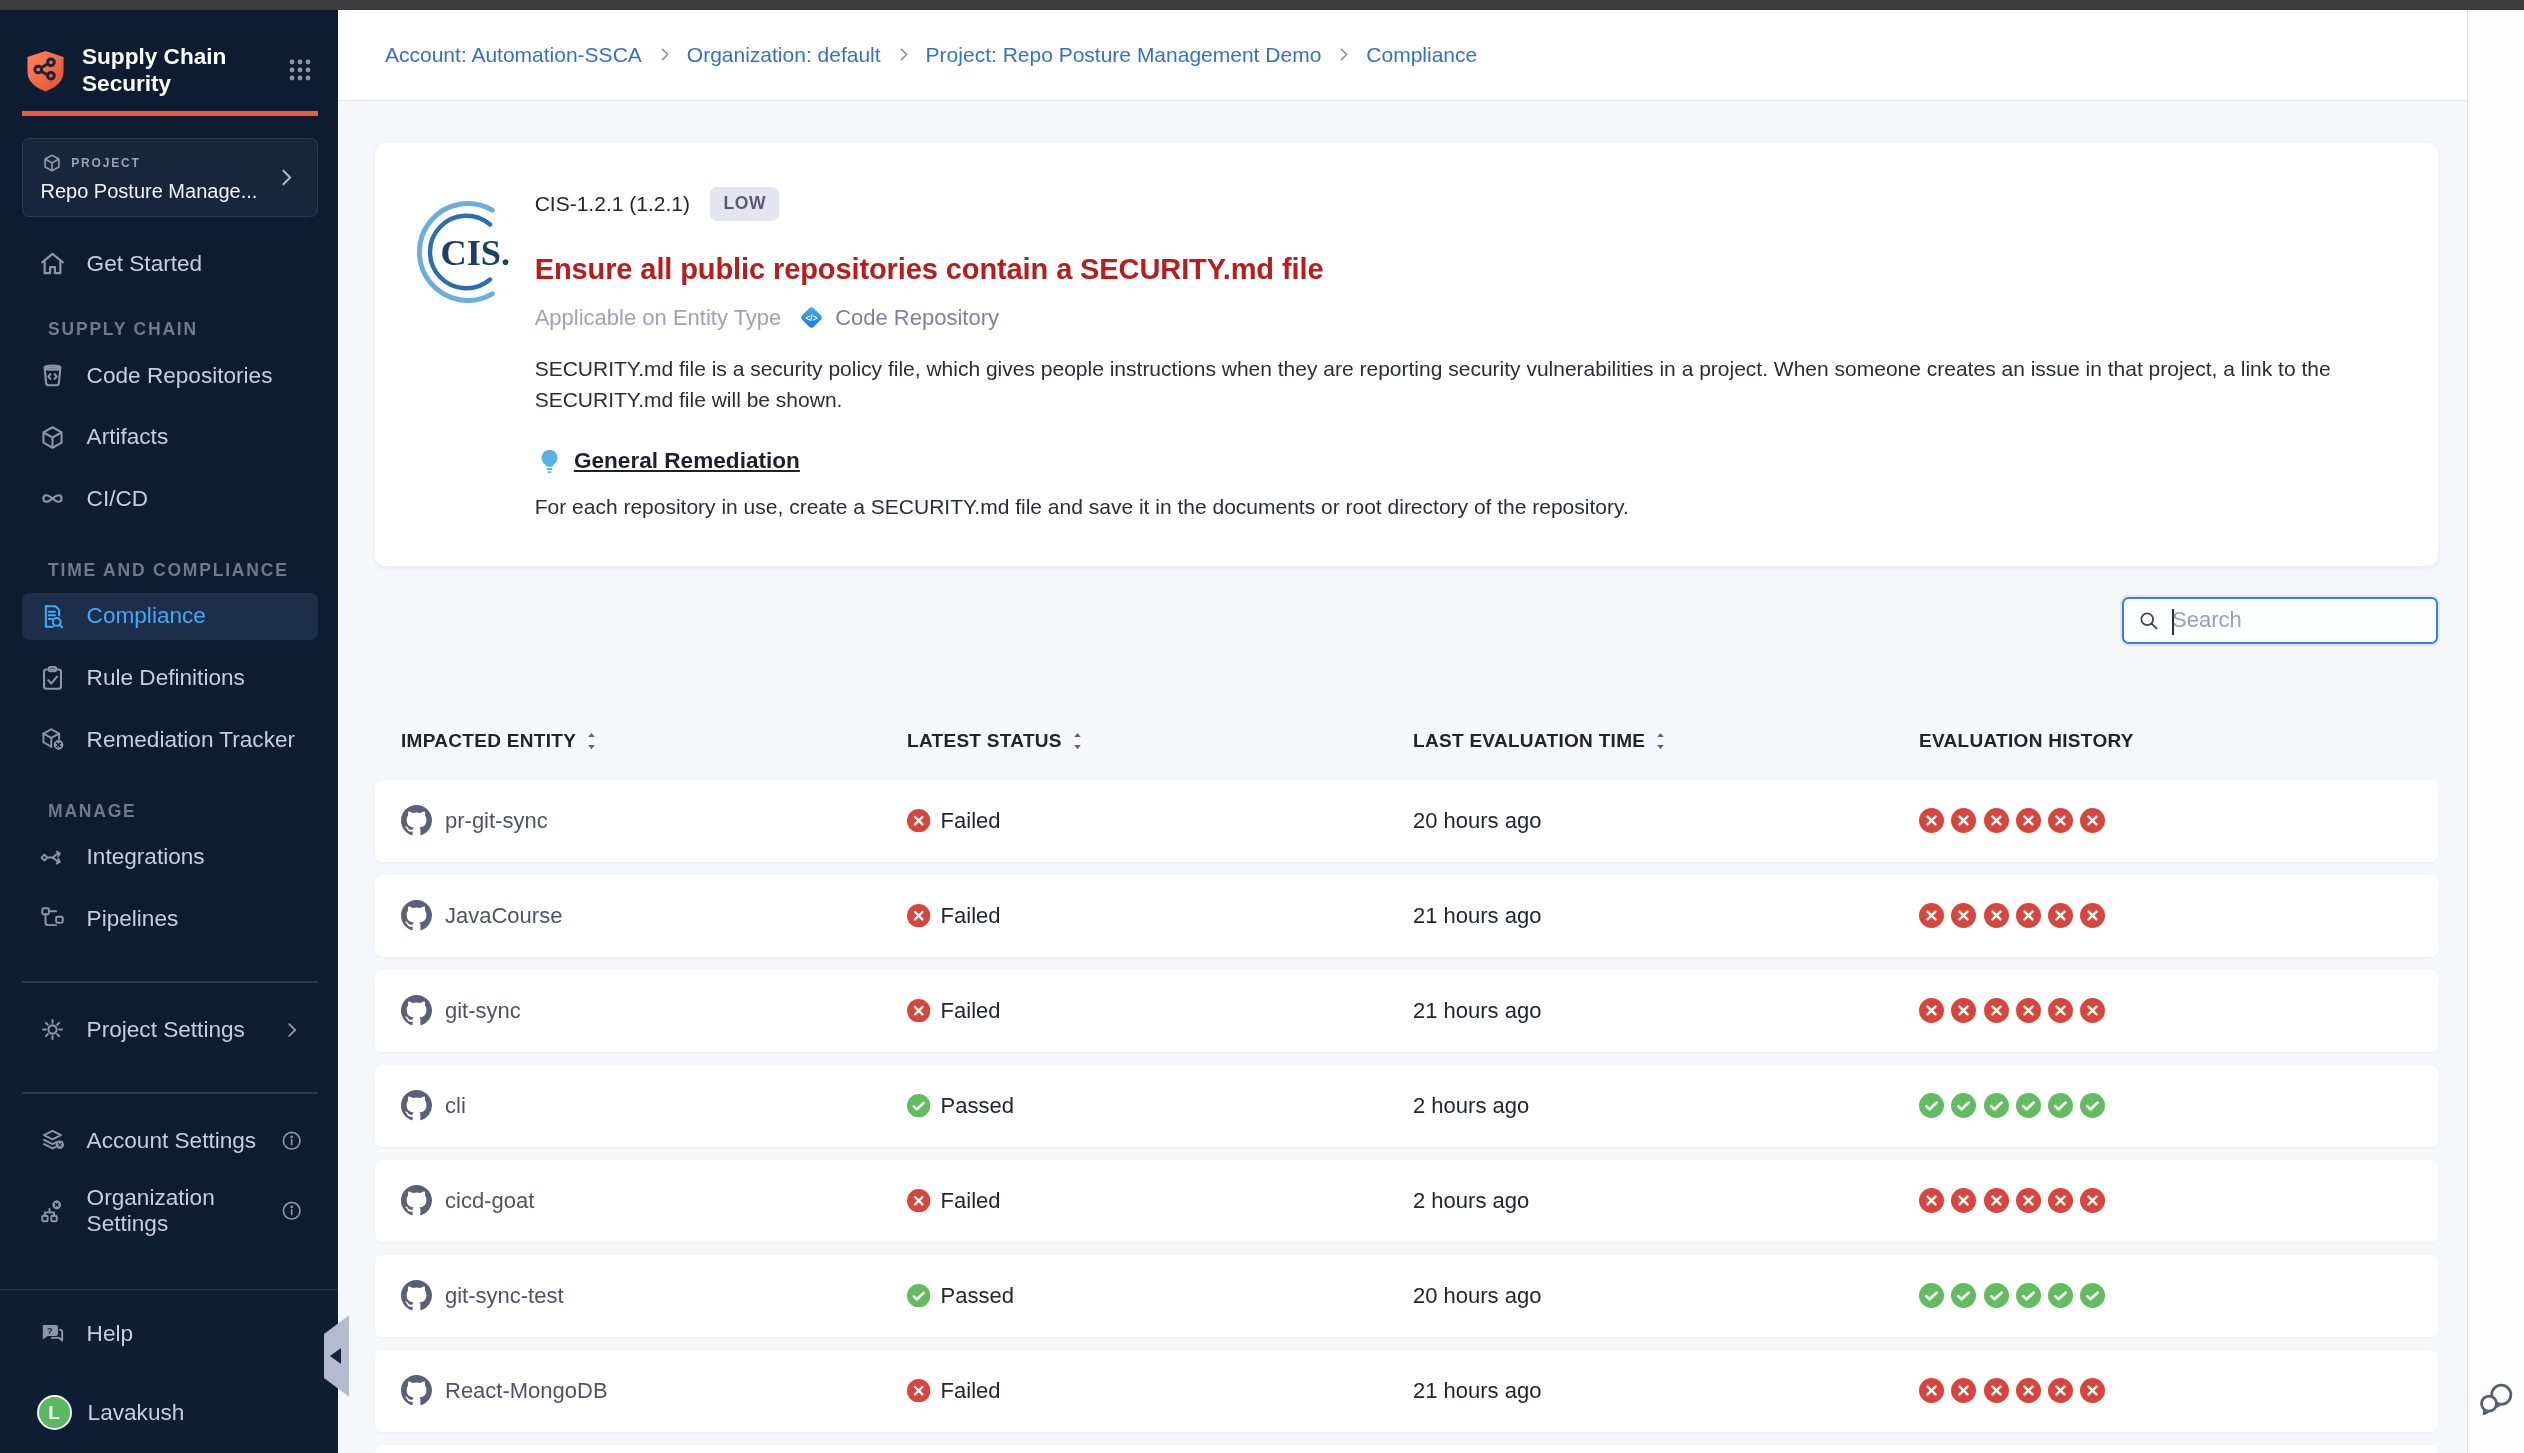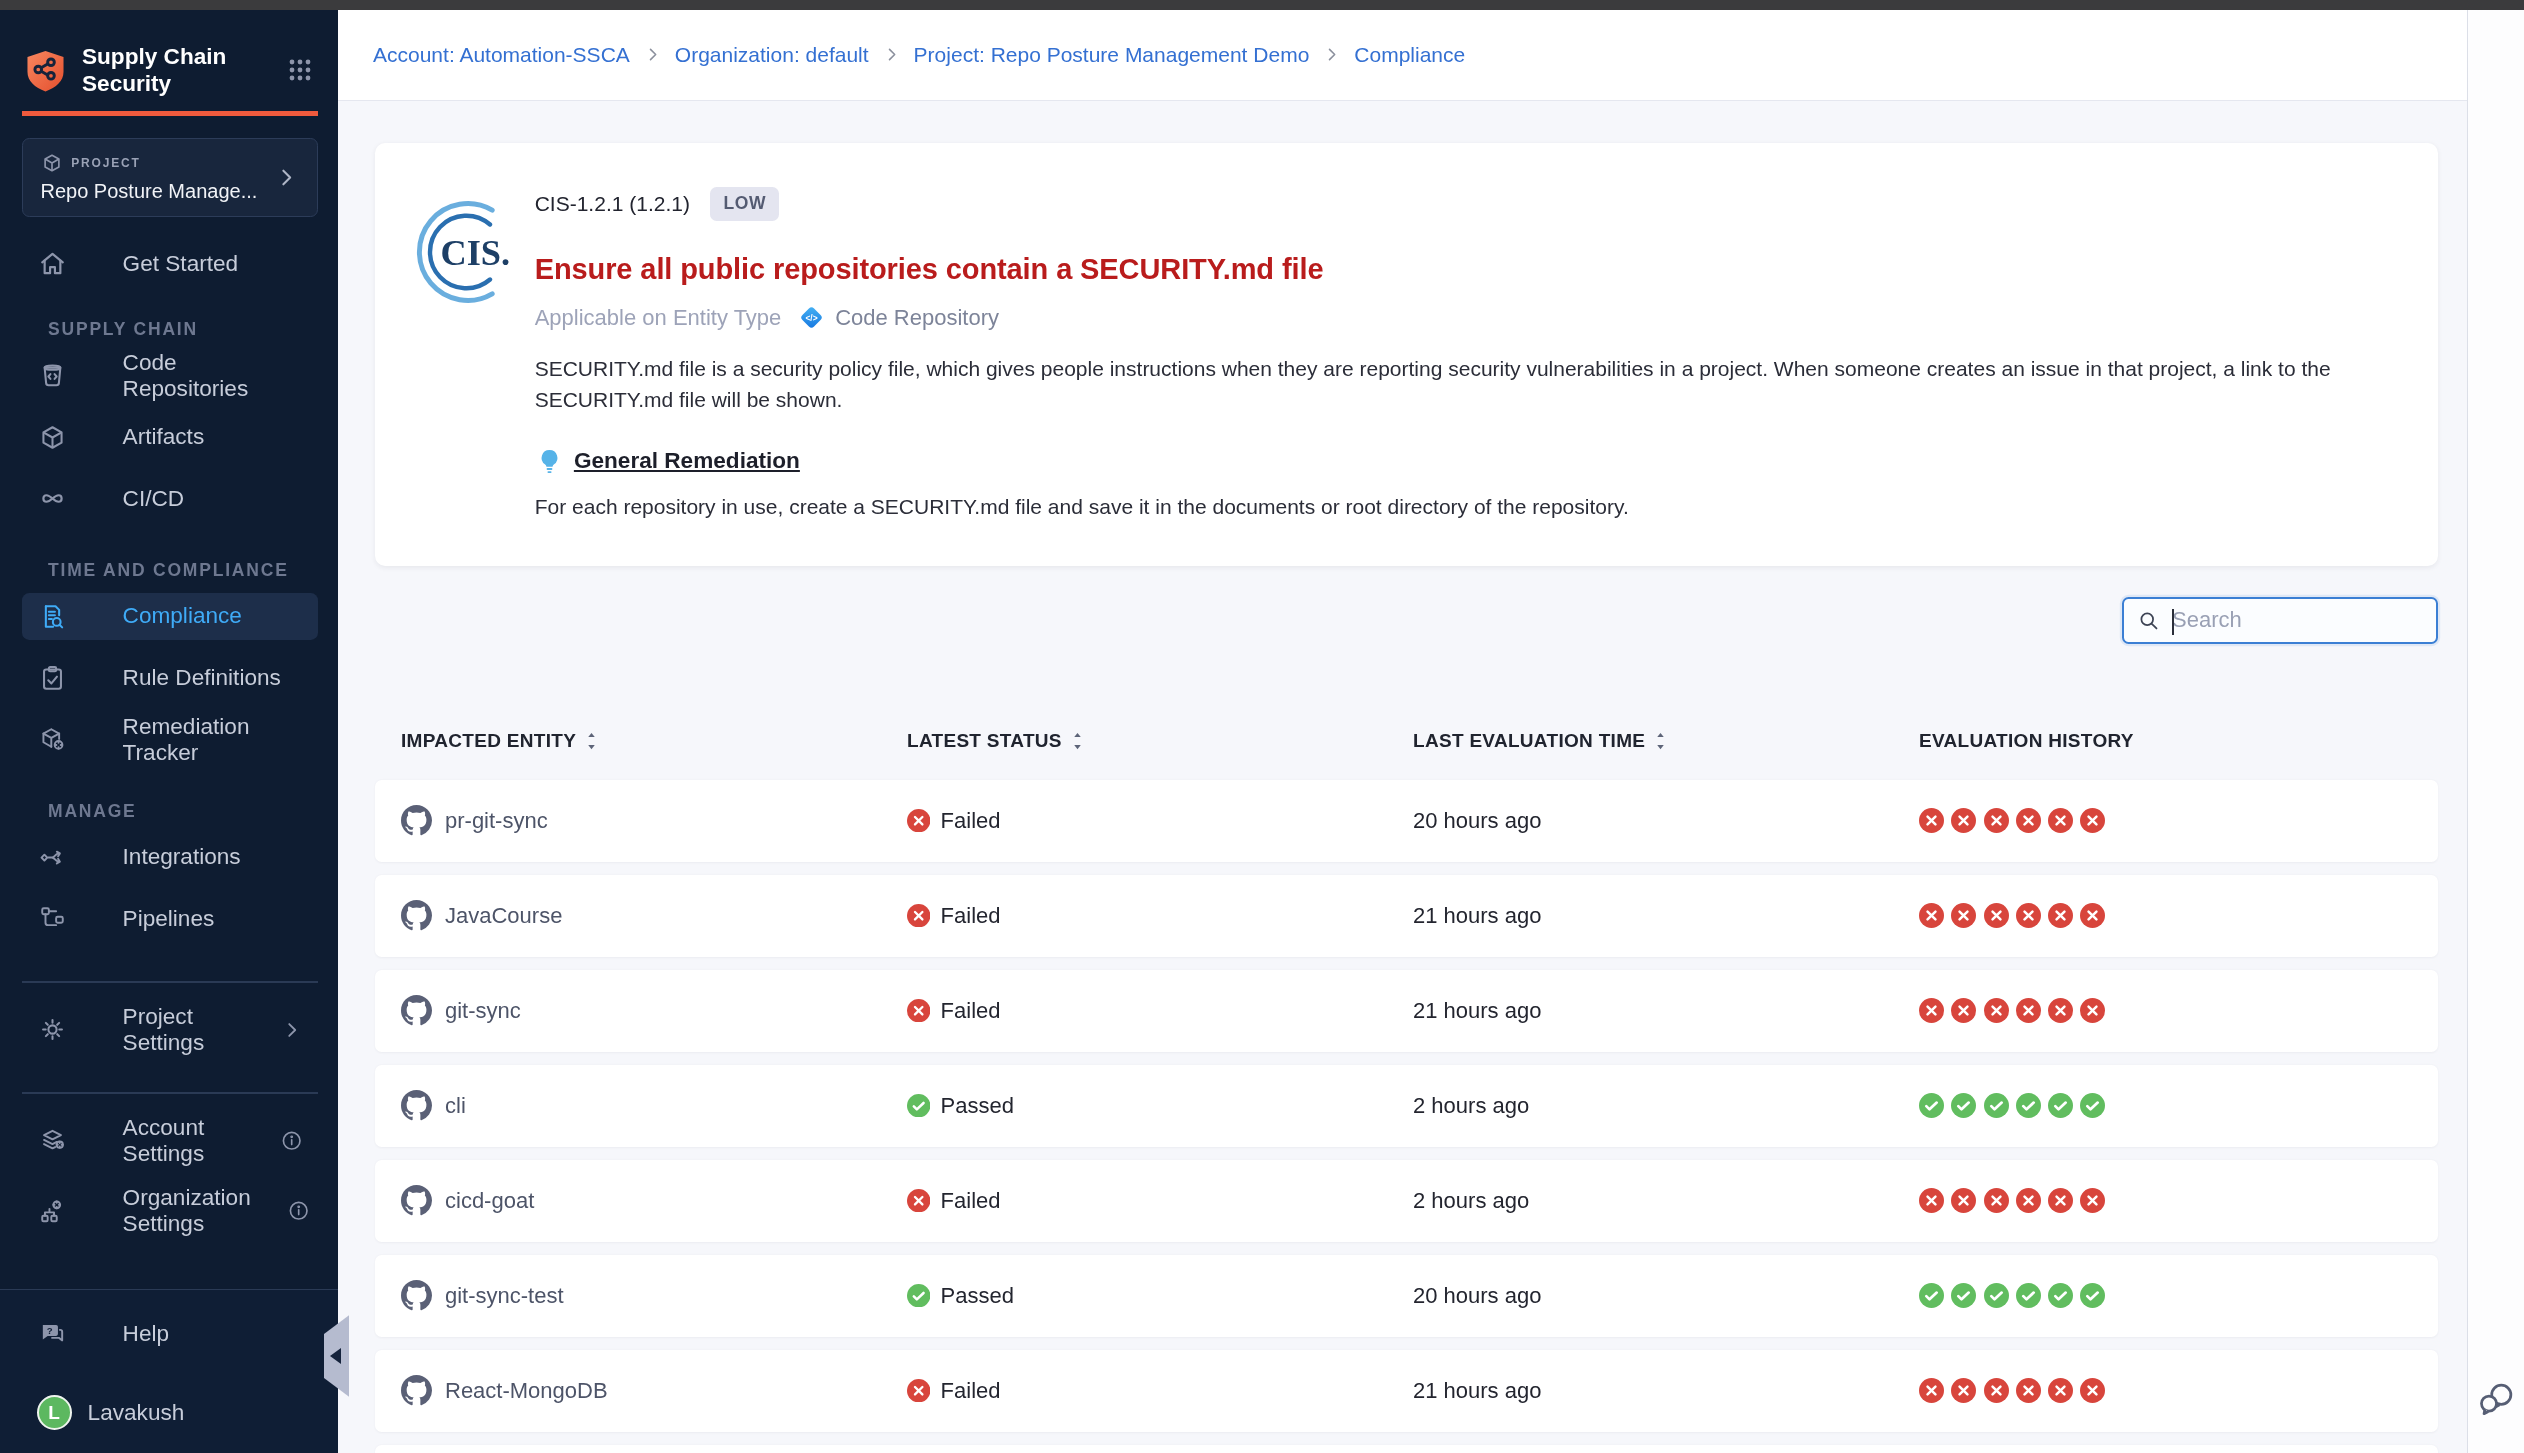--- a/index.html
+++ b/index.html
@@ -21,21 +21,21 @@
 
   .project-card { margin:22px 20.5px 0 22px; background:#18263d; border:1.5px solid #2c3c59; border-radius:7.3px;
     padding:13px 17.5px; display:flex; align-items:center; }
   .project-meta { display:flex; flex-direction:column; }
   .project-label-row { display:flex; align-items:center; color:#8d95ab; }
   .project-label { font-size:12px; font-weight:bold; letter-spacing:1.8px; margin-left:8.8px; color:#9aa2b6; }
   .project-name { font-size:20px; color:#f1f3f7; margin-top:5.8px; }
   .project-chevron { margin-left:auto; color:#aeb5c6; }
 
   .nav-item { display:flex; align-items:center; height:47px; margin:0 20.5px 0 22px; padding:0 14.6px;
-    border-radius:7.3px; font-size:22.6px; color:#c7cdda; cursor:pointer;gap:36px; }
+    border-radius:7.3px; font-size:22.6px; color:#c7cdda; cursor:pointer; }
   .nav-item .ico { width:31px; height:31px; margin-right:19px; color:#8d95ab; display:flex;
     align-items:center; justify-content:center; flex:none; }
   .nav-item.active { background:#1d2e4a; color:#3fabf7; }
   .nav-item.active .ico { color:#3fabf7; }
   .nav-item .trail { margin-left:auto; color:#8d95ab; }
   .mt-get-started { margin-top:23.4px; }
   .section-label { font-size:17.5px; letter-spacing:1.8px; color:#6e7890; font-weight:bold;
     margin:38px 0 11.7px 48px; }
   .section-label.first { margin-top:32px; }
   .gap-items > .nav-item + .nav-item { margin-top:14.6px; }
@@ -52,21 +52,21 @@
 
   .collapse-handle { position:absolute; left:324px; top:1304px; width:25px; height:85px;
     background:#b5bbcf; clip-path:polygon(0 24%, 100% 2%, 100% 98%, 0 76%); z-index:5;
     display:flex; align-items:center; justify-content:center; cursor:pointer; }
   .collapse-handle .tri { width:0; height:0; border-top:8px solid transparent;
     border-bottom:8px solid transparent; border-right:11px solid #15233c; margin-right:2.9px; }
 
   
   .main { flex:1; display:flex; flex-direction:column; min-width:0; }
   .topbar { height:91px; background:#fff; border-bottom:1.5px solid #e5e7ef; display:flex; align-items:center;
-    padding-left:35px; }
+    padding-left:47px; }
   .breadcrumb { display:flex; align-items:center; font-size:21px; color:#3470d2; }
   .breadcrumb a { color:#3470d2; text-decoration:none; cursor:pointer; }
   .crumb-sep { color:#8b909d; margin:0 13px; display:flex; }
 
   .content { flex:1; background:#f6f7fb; padding:0 29px 0 37px; overflow:hidden; }
 
   .rule-card { margin-top:42px; background:#fff; border-radius:10.2px; box-shadow:0 1.5px 5.8px rgba(40,41,61,.07);
     padding:44px 44px 47px 38px; display:flex; }
   .cis-logo { flex:none; margin-top:10.2px; }
   .rule-body { margin-left:11.7px; min-width:0; }

